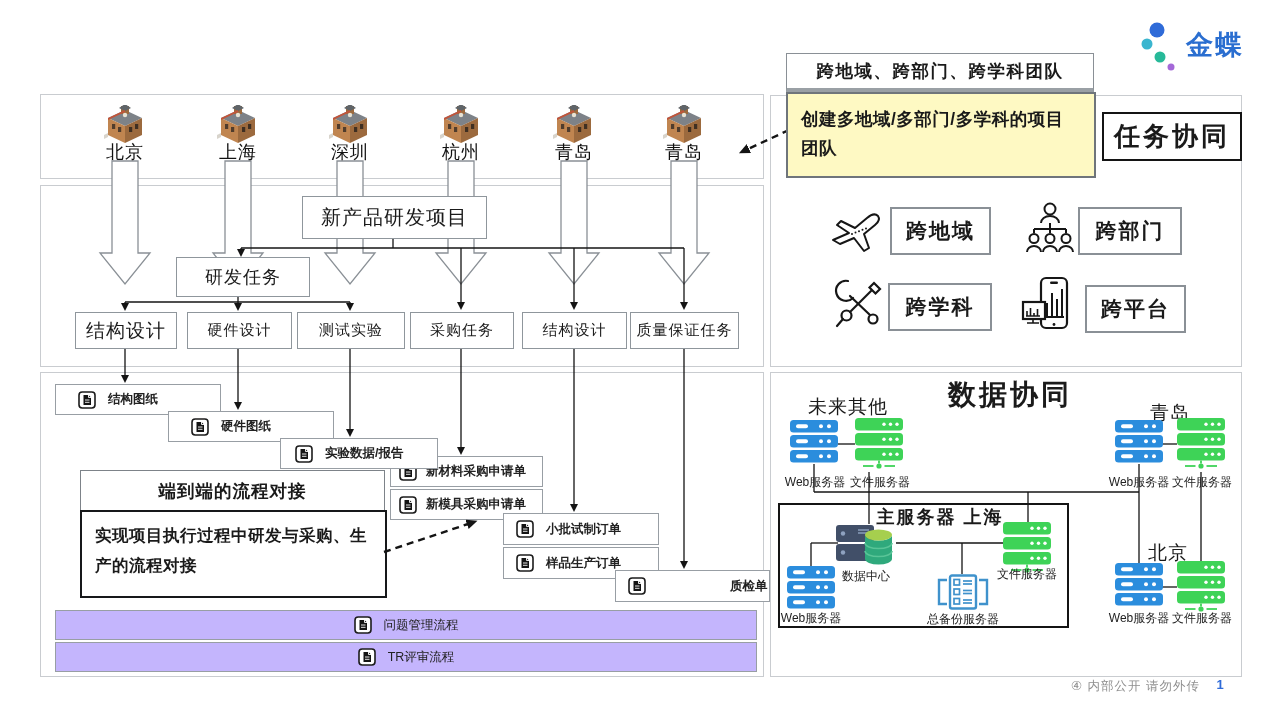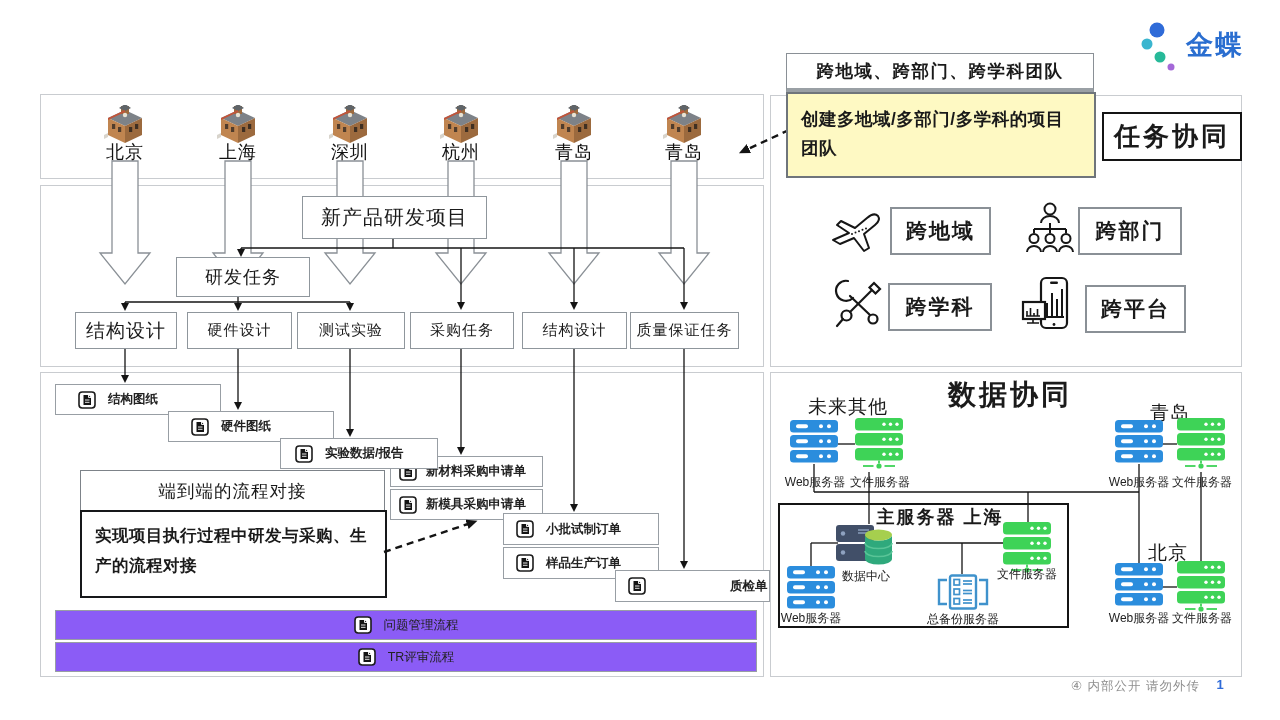--- a/index.html
+++ b/index.html
@@ -8,25 +8,25 @@
   .panel{position:absolute;border:1px solid #c9ccd0;background:transparent;}
   svg.overlay{position:absolute;left:0;top:0;z-index:3;pointer-events:none;}
   svg.overlay-top{position:absolute;left:0;top:0;z-index:9;pointer-events:none;}
   .fbox{position:absolute;background:#fff;border:1.4px solid #8f969c;display:flex;
         align-items:center;justify-content:center;z-index:5;font-weight:500;letter-spacing:1px;}
   .citylbl{position:absolute;z-index:5;text-align:center;font-size:18px;font-weight:500;
            letter-spacing:1px;color:#111;}
   .docbox{position:absolute;background:#fff;border:1.2px solid #989ea4;display:flex;
           align-items:center;z-index:5;font-size:12.5px;color:#222;font-weight:bold;}
   .docbox .gap{flex:0 0 12px;}
-  .procbox{position:absolute;background:#8b5cf6;border:1.2px solid #989ea4;display:flex;
+  .procbox{position:absolute;background:#c4b5fd;border:1.2px solid #989ea4;display:flex;
            align-items:center;justify-content:center;z-index:5;font-size:12.5px;color:#222;}
   .procbox .gap{flex:0 0 12px;}
   .e2e-hdr{position:absolute;background:#fff;border:1.6px solid #7d8389;display:flex;align-items:center;
-           justify-content:center;font-size:17.5px;font-weight:400;z-index:6;letter-spacing:1px;}
+           justify-content:center;font-size:17.5px;font-weight:700;z-index:6;letter-spacing:1px;}
   .e2e-body{position:absolute;background:#fff;border:2px solid #17181a;z-index:6;
             font-size:16.5px;font-weight:700;line-height:1.8;padding:9px 13px;letter-spacing:.5px;}
   .rt-hdr{position:absolute;background:#fff;border:1.5px solid #8a9096;border-bottom:4px solid #9aa0a5;
           display:flex;align-items:center;justify-content:center;font-size:17.5px;font-weight:700;
           z-index:10;letter-spacing:1.5px;}
   .rt-note{position:absolute;background:#fef9c3;border:2px solid #6f757b;z-index:10;font-size:17.5px;
            font-weight:700;line-height:1.65;padding:11px 13px;letter-spacing:.5px;}
   .rt-title{position:absolute;background:#fff;border:2.5px solid #141414;display:flex;align-items:center;
             justify-content:center;font-size:26px;font-weight:800;letter-spacing:3px;z-index:6;}
   .klabel{position:absolute;background:#fff;border:2px solid #8a9096;display:flex;align-items:center;

